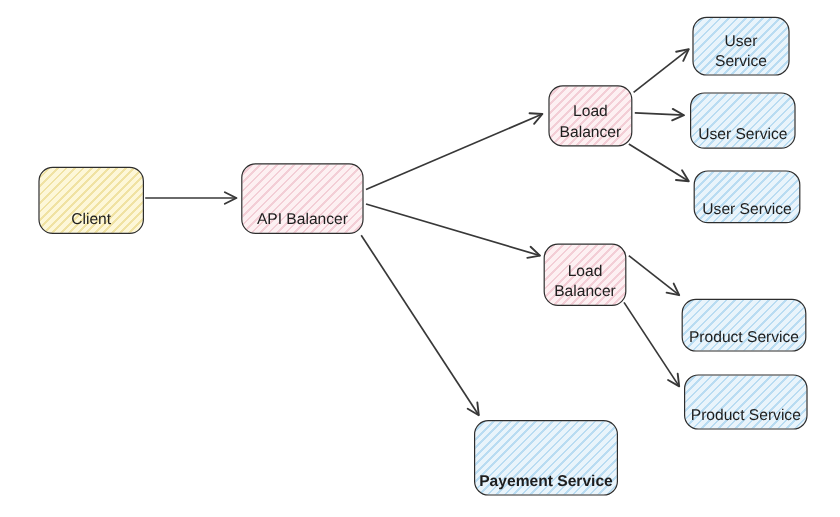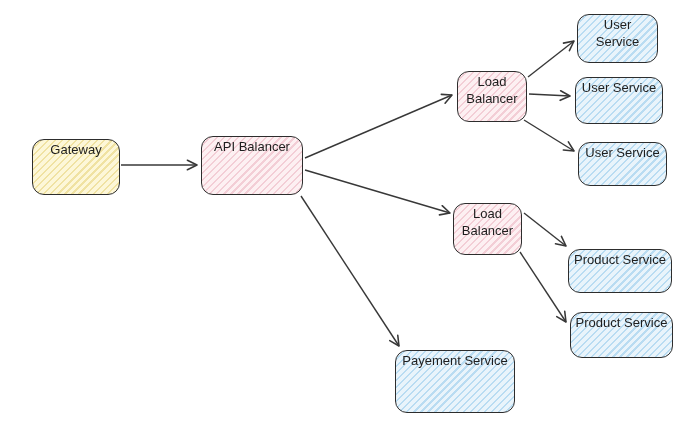--- a/index.html
+++ b/index.html
@@ -16,21 +16,21 @@
   #edges {
     position: absolute;
     left: 0; top: 0;
     width: 700px;
     height: 431px;
   }
   .node {
     position: absolute;
     box-sizing: border-box;
     display: flex;
-    align-items: flex-start;
+    align-items: flex-end;
     justify-content: center;
     text-align: center;
     border: 1.7px solid #2d2d2d;
     border-radius: 12px;
     font-size: 13px;
     line-height: 1.3;
     padding: 2px 3px;
   }
   .node-label { display: block; }
 </style>
@@ -49,21 +49,21 @@
       <line x1="305" y1="170" x2="450" y2="213" stroke="#383838" stroke-width="1.4" marker-end="url(#arrowhead)"></line>
       <line x1="301" y1="196" x2="399" y2="346" stroke="#383838" stroke-width="1.4" marker-end="url(#arrowhead)"></line>
       <line x1="528" y1="77" x2="574" y2="41" stroke="#383838" stroke-width="1.4" marker-end="url(#arrowhead)"></line>
       <line x1="529" y1="94" x2="570" y2="96" stroke="#383838" stroke-width="1.4" marker-end="url(#arrowhead)"></line>
       <line x1="524" y1="120" x2="574" y2="151" stroke="#383838" stroke-width="1.4" marker-end="url(#arrowhead)"></line>
       <line x1="524" y1="213" x2="566" y2="246" stroke="#383838" stroke-width="1.4" marker-end="url(#arrowhead)"></line>
       <line x1="520" y1="252" x2="566" y2="322" stroke="#383838" stroke-width="1.4" marker-end="url(#arrowhead)"></line>
     </svg>
 
   <div class="node" style="left: 32px; top: 139px; width: 88px; height: 56px; border-color: rgb(45, 45, 45); color: rgb(30, 30, 30); background: repeating-linear-gradient(135deg, rgb(240, 226, 162) 0px, rgb(240, 226, 162) 1.6px, rgb(253, 247, 216) 1.6px, rgb(253, 247, 216) 5px);">
-    <span class="node-label">Gateway</span>
+    <span class="node-label">Client</span>
   </div>
   <div class="node" style="left: 201px; top: 136px; width: 102px; height: 59px; border-color: rgb(45, 45, 45); color: rgb(30, 30, 30); background: repeating-linear-gradient(135deg, rgb(243, 206, 214) 0px, rgb(243, 206, 214) 1.6px, rgb(253, 240, 242) 1.6px, rgb(253, 240, 242) 5px);">
     <span class="node-label">API Balancer</span>
   </div>
   <div class="node" style="left: 457px; top: 71px; width: 70px; height: 51px; border-color: rgb(45, 45, 45); color: rgb(30, 30, 30); background: repeating-linear-gradient(135deg, rgb(243, 206, 214) 0px, rgb(243, 206, 214) 1.6px, rgb(253, 240, 242) 1.6px, rgb(253, 240, 242) 5px);">
     <span class="node-label">Load Balancer</span>
   </div>
   <div class="node" style="left: 453px; top: 203px; width: 69px; height: 52px; border-color: rgb(45, 45, 45); color: rgb(30, 30, 30); background: repeating-linear-gradient(135deg, rgb(243, 206, 214) 0px, rgb(243, 206, 214) 1.6px, rgb(253, 240, 242) 1.6px, rgb(253, 240, 242) 5px);">
     <span class="node-label">Load Balancer</span>
   </div>
@@ -75,16 +75,16 @@
   </div>
   <div class="node" style="left: 578px; top: 142px; width: 89px; height: 44px; border-color: rgb(45, 45, 45); color: rgb(30, 30, 30); background: repeating-linear-gradient(135deg, rgb(185, 220, 242) 0px, rgb(185, 220, 242) 1.6px, rgb(233, 244, 251) 1.6px, rgb(233, 244, 251) 5px);">
     <span class="node-label">User Service</span>
   </div>
   <div class="node" style="left: 568px; top: 249px; width: 104px; height: 44px; border-color: rgb(45, 45, 45); color: rgb(30, 30, 30); background: repeating-linear-gradient(135deg, rgb(185, 220, 242) 0px, rgb(185, 220, 242) 1.6px, rgb(233, 244, 251) 1.6px, rgb(233, 244, 251) 5px);">
     <span class="node-label">Product Service</span>
   </div>
   <div class="node" style="left: 570px; top: 312px; width: 103px; height: 46px; border-color: rgb(45, 45, 45); color: rgb(30, 30, 30); background: repeating-linear-gradient(135deg, rgb(185, 220, 242) 0px, rgb(185, 220, 242) 1.6px, rgb(233, 244, 251) 1.6px, rgb(233, 244, 251) 5px);">
     <span class="node-label">Product Service</span>
   </div>
-  <div class="node" style="left: 395px; top: 350px; width: 120px; height: 63px; border-color: rgb(45, 45, 45); color: rgb(30, 30, 30); background: repeating-linear-gradient(135deg, rgb(185, 220, 242) 0px, rgb(185, 220, 242) 1.6px, rgb(233, 244, 251) 1.6px, rgb(233, 244, 251) 5px);">
+  <div class="node" style="left: 395px; top: 350px; width: 120px; height: 63px; border-color: rgb(45, 45, 45); color: rgb(30, 30, 30); background: repeating-linear-gradient(135deg, rgb(185, 220, 242) 0px, rgb(185, 220, 242) 1.6px, rgb(233, 244, 251) 1.6px, rgb(233, 244, 251) 5px); font-weight: bold;">
     <span class="node-label">Payement Service</span>
   </div>
 </div>
 
 </body></html>

